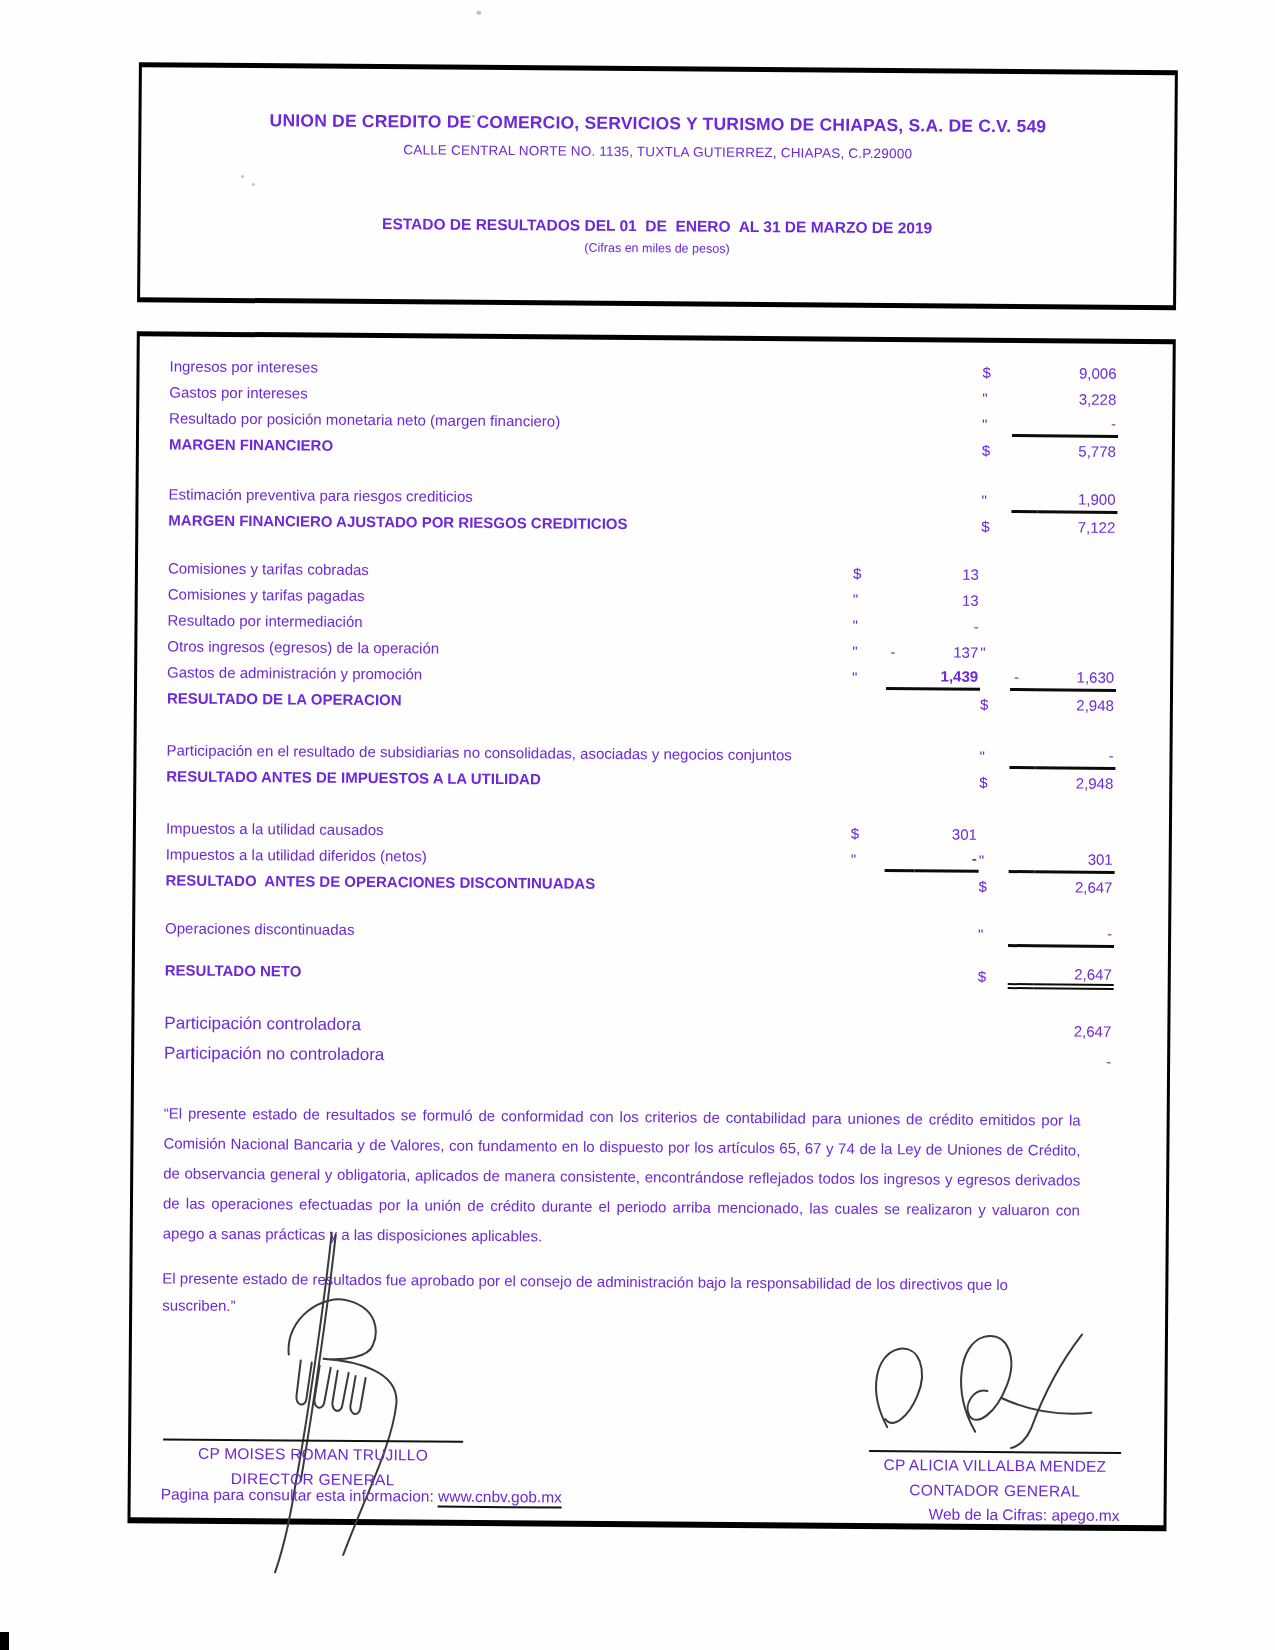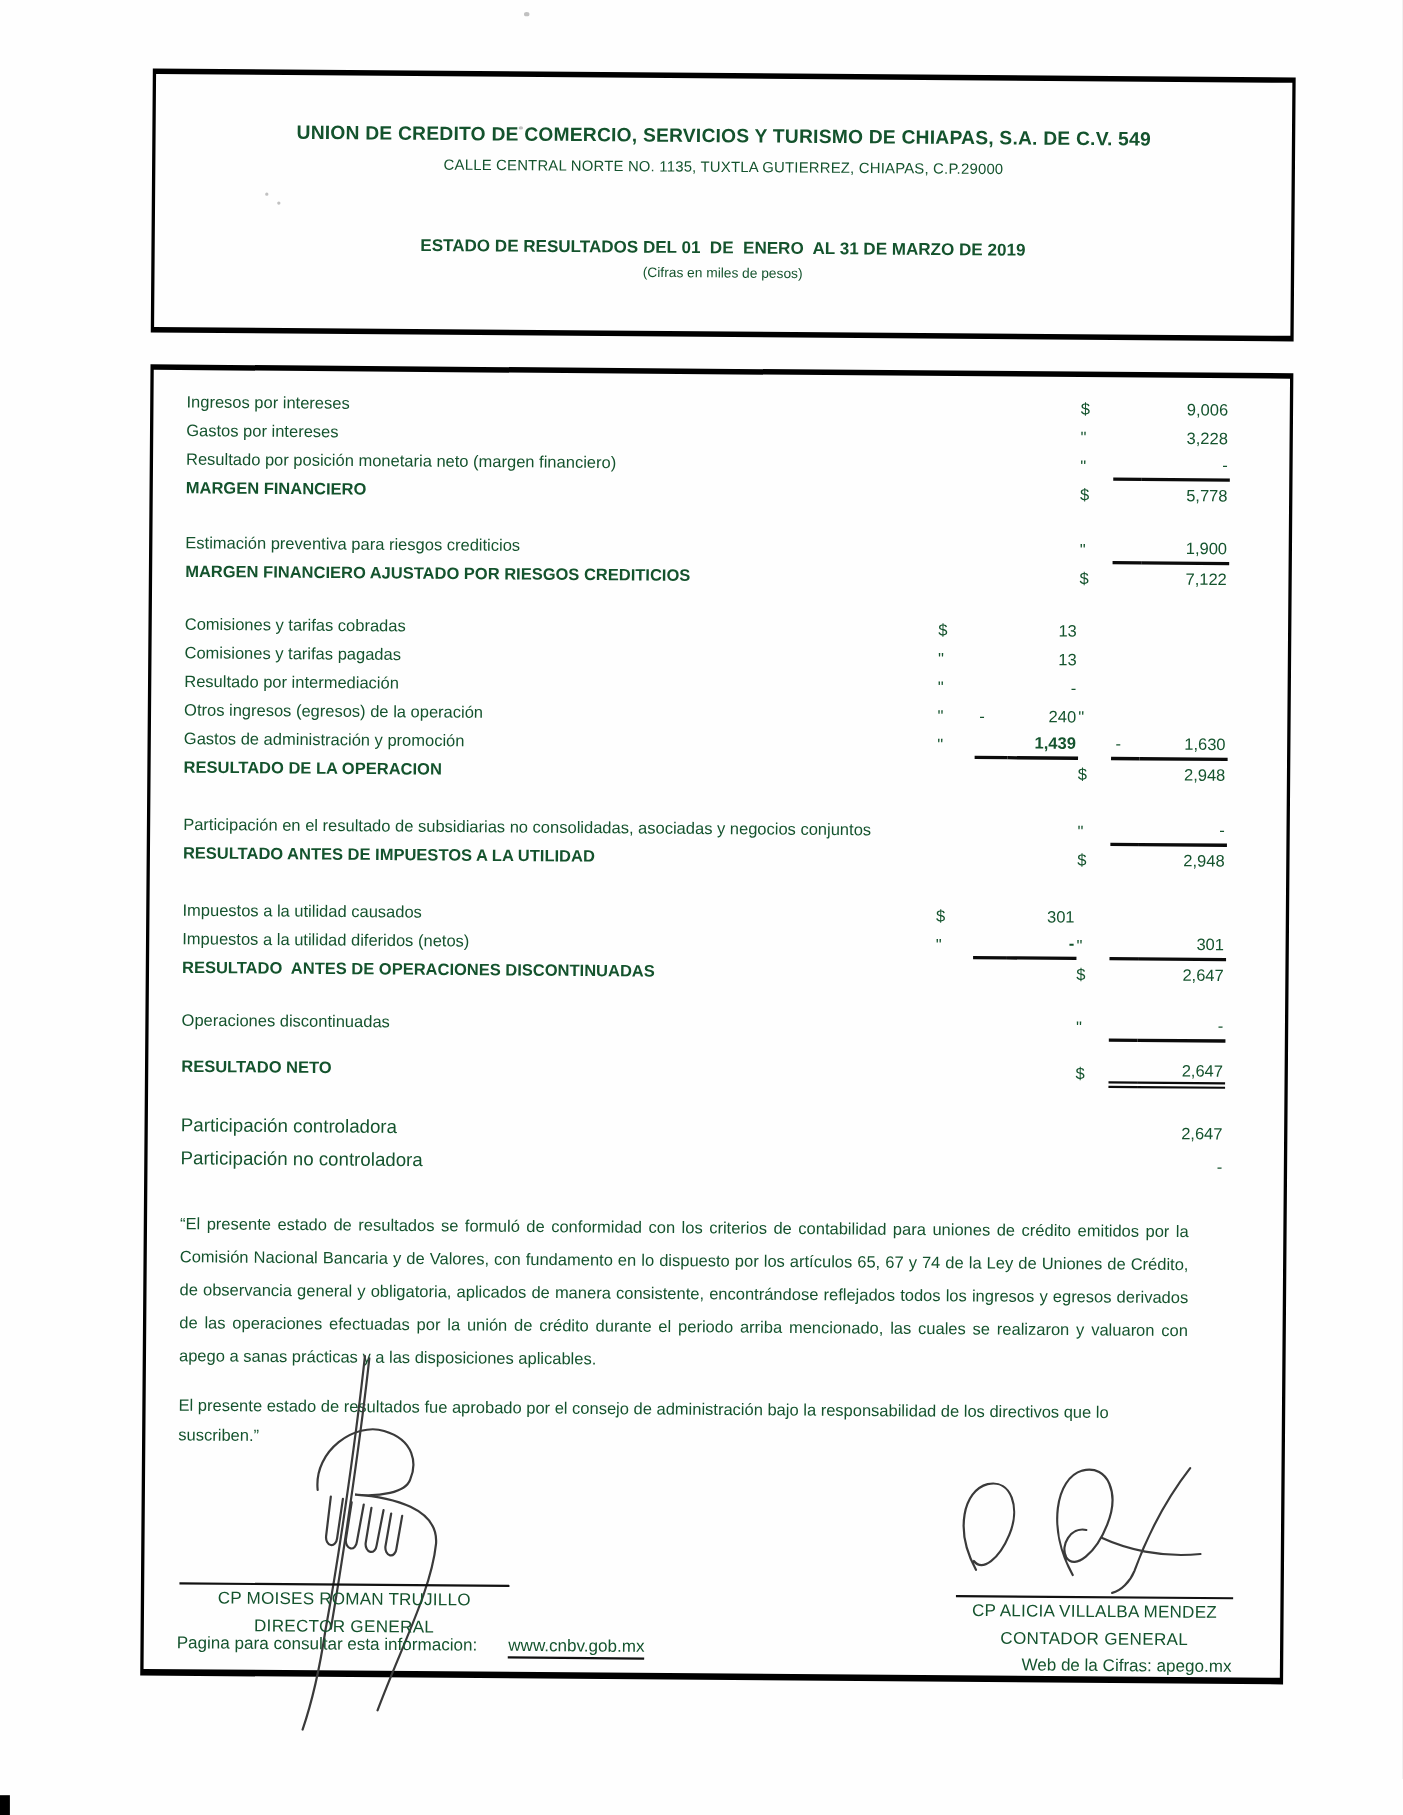--- a/index.html
+++ b/index.html
@@ -1,17 +1,17 @@
 <!DOCTYPE html>
 <html><head>
 <meta charset="utf-8">
 <style>
   html,body{margin:0;padding:0;background:#e8e8e8;}
   #page{position:relative;width:1275px;height:1650px;background:#fefefe;overflow:hidden;
-        font-family:"Liberation Sans","DejaVu Sans",sans-serif;color:#14532d;}
+        font-family:"Liberation Sans","DejaVu Sans",sans-serif;color:#6d28d9;}
   #scan{position:absolute;inset:0;transform:rotate(.45deg);transform-origin:620px 820px;}
 
   
   .box1{position:absolute;left:133px;top:66px;width:1039px;height:240px;box-sizing:border-box;
         border:solid #000;border-width:5px 3px 5px 3px;text-align:center;}
   .company{margin-top:42px;font-size:17.5px;font-weight:bold;letter-spacing:.2px;white-space:pre;}
   .address{margin-top:10px;font-size:13.5px;letter-spacing:.2px;}
   .title{margin-top:58px;font-size:15.5px;font-weight:bold;white-space:pre;}
   .subtitle{margin-top:6px;font-size:12.5px;}
 
@@ -44,21 +44,21 @@
   .sig-left{left:32px;top:1102px;width:300px;}
   .sig-right{left:738px;top:1108px;width:252px;}
   .sig .nm{font-size:15.5px;letter-spacing:.2px;}
   .sig .tt{font-size:15.5px;margin-top:7px;letter-spacing:.3px;}
   .sigsvg{position:absolute;overflow:visible;}
   .sigsvg path{fill:none;stroke:#3a3a3a;stroke-width:2;stroke-linecap:round;}
 
   
   .footer{position:absolute;left:30px;right:44px;bottom:14px;display:flex;
           justify-content:space-between;align-items:flex-end;font-size:15.5px;}
-  .url{border-bottom:2px solid #111;padding-bottom:1px;margin-left:24px;}
+  .url{border-bottom:2px solid #111;padding-bottom:1px;}
   .web{transform:translateY(14px);}
 
   
   .corner-mark{position:absolute;left:0;top:1632px;width:9px;height:18px;background:#000;}
   .speck{position:absolute;background:#777;opacity:.45;border-radius:50%;}
 </style>
 </head>
 <body>
 
 <div id="page">
@@ -157,21 +157,21 @@
           <div class="d d1"></div>
           <div class="v v1">-</div>
           <div class="m m2"></div>
           <div class="d d2"></div>
           <div class="v v2"></div>
         </div>
     <div class="row">
           <div class="lbl">Otros ingresos (egresos) de la operación</div>
           <div class="m m1">"</div>
           <div class="d d1">-</div>
-          <div class="v v1">240</div>
+          <div class="v v1">137</div>
           <div class="m m2">"</div>
           <div class="d d2"></div>
           <div class="v v2"></div>
         </div>
     <div class="row u1 u2">
           <div class="lbl">Gastos de administración y promoción</div>
           <div class="m m1">"</div>
           <div class="d d1"></div>
           <div class="v v1">1,439</div>
           <div class="m m2"></div>

